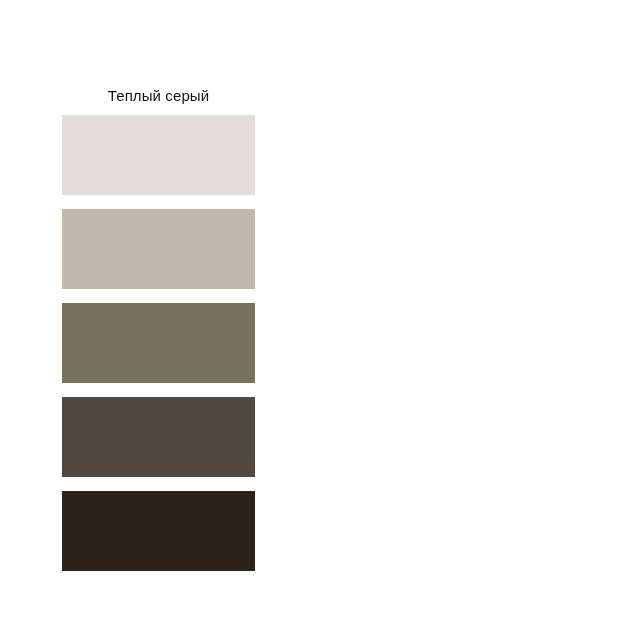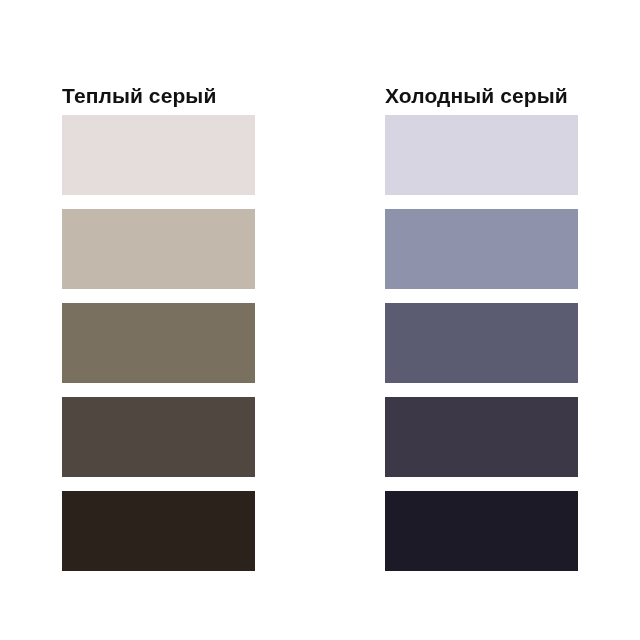--- a/index.html
+++ b/index.html
@@ -33,24 +33,25 @@
     position: absolute;
     top: 80px;
     width: 193px;
   }
 
   .palette-column.col-warm { left: 62px; }
   .palette-column.col-cool { left: 385px; }
 
   .column-title {
     height: 35px;
-    font-size: 21px;
-    font-weight: bold;
+    font-size: 15px;
+    font-weight: normal;
     color: #111111;
     letter-spacing: 0.1px;
+    text-align: center;
     line-height: 21px;
     padding-top: 5px;
     box-sizing: border-box;
     white-space: nowrap;
   }
 
   .swatch-stack {
     margin-top: 0px;
   }
 
@@ -74,25 +75,15 @@
       <div class="column-title">Теплый серый</div>
       <div class="swatch-stack">
         <div class="swatch" style="background-color: rgb(228, 221, 219);"></div>
         <div class="swatch" style="background-color: rgb(194, 184, 172);"></div>
         <div class="swatch" style="background-color: rgb(121, 112, 95);"></div>
         <div class="swatch" style="background-color: rgb(80, 71, 65);"></div>
         <div class="swatch" style="background-color: rgb(43, 35, 27);"></div>
       </div>
     </div>
 
-    <div class="palette-column col-cool">
-      <div class="column-title">Холодный серый</div>
-      <div class="swatch-stack">
-        <div class="swatch" style="background-color: rgb(215, 213, 226);"></div>
-        <div class="swatch" style="background-color: rgb(142, 146, 171);"></div>
-        <div class="swatch" style="background-color: rgb(91, 92, 114);"></div>
-        <div class="swatch" style="background-color: rgb(60, 56, 72);"></div>
-        <div class="swatch" style="background-color: rgb(28, 26, 38);"></div>
-      </div>
-    </div>
 
   </div>
 </div>
 
 </body></html>

